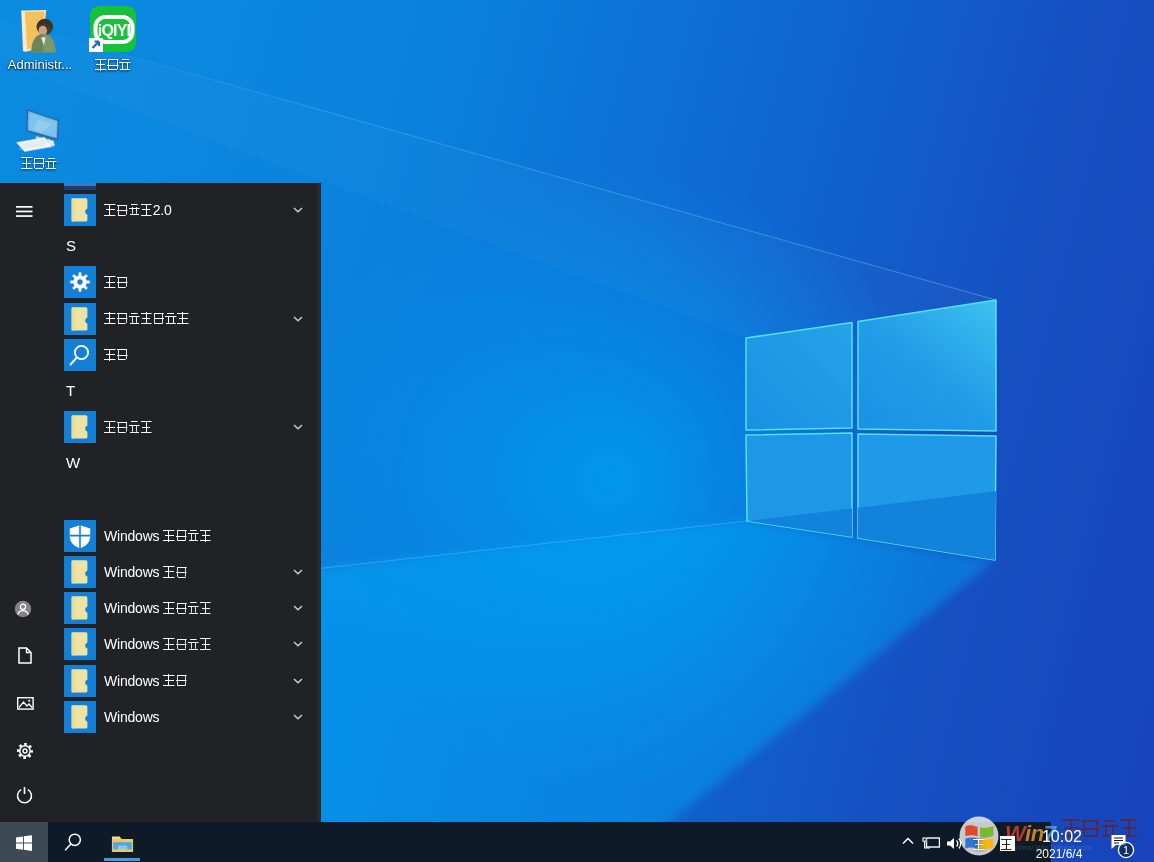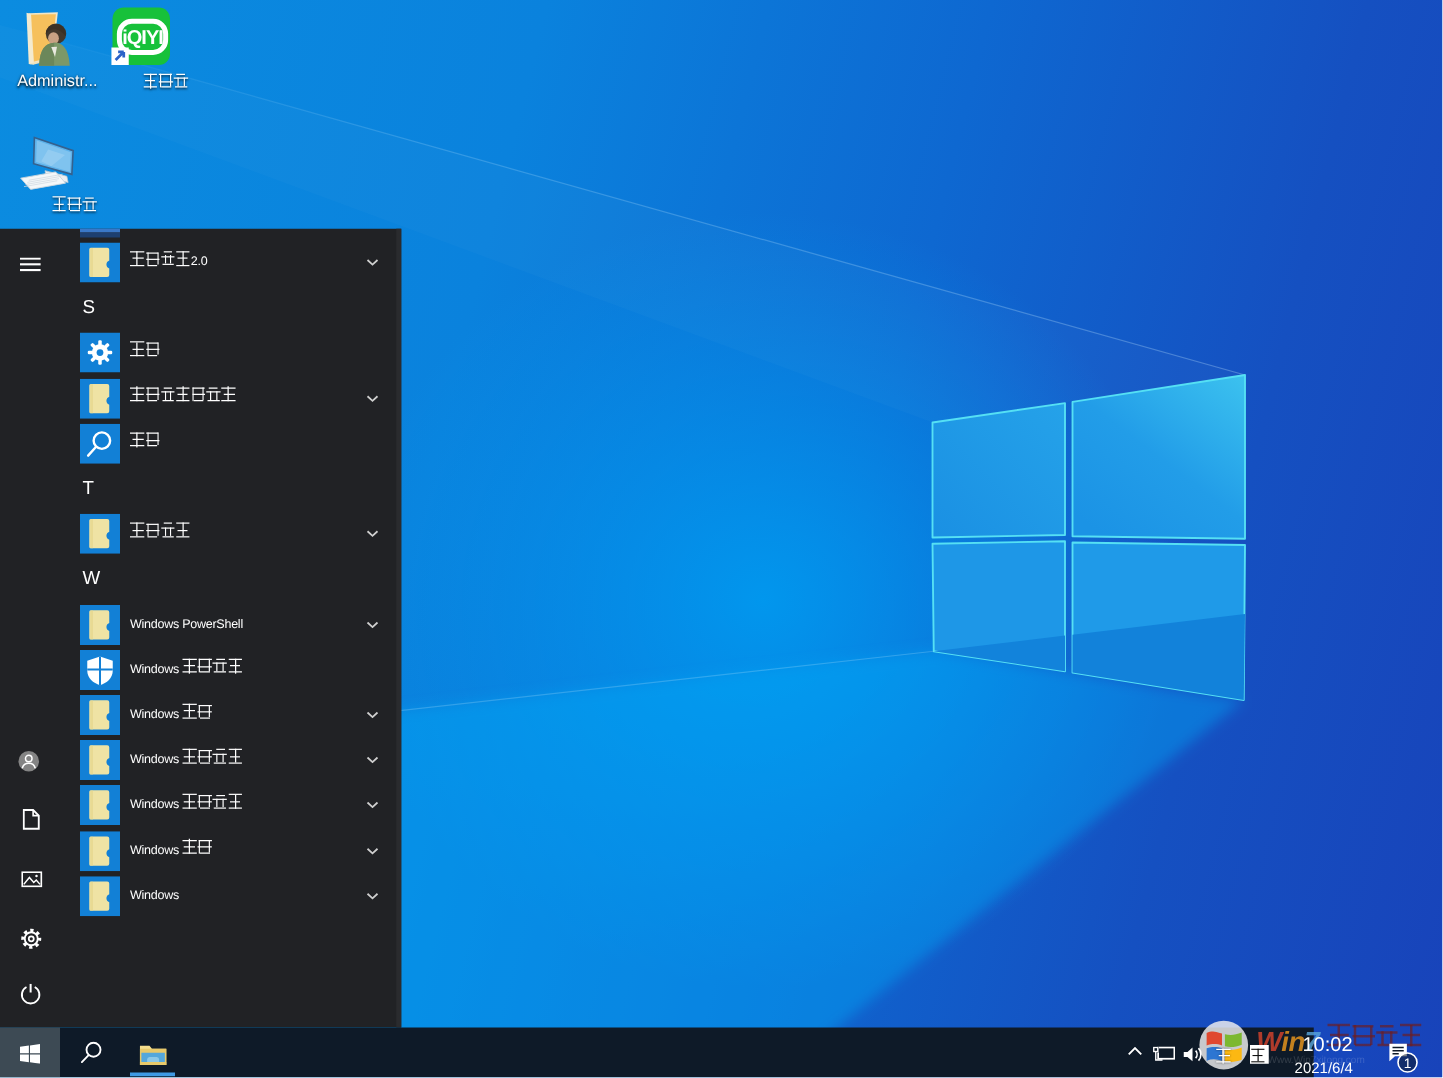--- a/index.html
+++ b/index.html
@@ -33,28 +33,28 @@
  linear-gradient(currentColor,currentColor) 50% 54%/96% 12% no-repeat,
  linear-gradient(currentColor,currentColor) 10% 50%/12% 84% no-repeat,
  linear-gradient(currentColor,currentColor) 88% 52%/12% 80% no-repeat,
  linear-gradient(currentColor,currentColor) 50% 96%/70% 12% no-repeat}
 .wm .c3{background:linear-gradient(currentColor,currentColor) 50% 6%/60% 12% no-repeat,
  linear-gradient(currentColor,currentColor) 50% 36%/96% 12% no-repeat,
  linear-gradient(currentColor,currentColor) 28% 68%/12% 56% no-repeat,
  linear-gradient(currentColor,currentColor) 72% 68%/12% 56% no-repeat,
  linear-gradient(currentColor,currentColor) 50% 94%/82% 12% no-repeat}
 
-.dlabel{position:absolute;color:#fff;font-size:13px;text-align:right;
+.dlabel{position:absolute;color:#fff;font-size:13px;text-align:center;
  text-shadow:0 1px 2px rgba(0,0,0,.85),0 0 2px rgba(0,0,0,.5)}
 .dlabel .cj{filter:drop-shadow(0 1px 1px rgba(0,0,0,.8))}
 
 #menu{position:absolute;left:0;top:183px;width:321px;height:639px;background:#212225}
 .mrow{position:absolute;left:0;width:321px;height:36px}
 .tile{position:absolute;left:64px;top:2px}
-.mtxt{position:absolute;left:104px;top:0;height:36px;line-height:36px;color:#fff;font-size:10px;letter-spacing:-.2px;white-space:nowrap}
+.mtxt{position:absolute;left:104px;top:0;height:36px;line-height:36px;color:#fff;font-size:14px;letter-spacing:-.2px;white-space:nowrap}
 .mtxt .cj{width:11.4px;height:12.4px;margin:0 .4px;vertical-align:-1px}
 .hdrtxt{position:absolute;left:66px;top:0;height:36px;line-height:36px;color:#fff;font-size:15px}
 .chevs{position:absolute;right:18px;top:15px}
 
 .rail{position:absolute;color:#e8e8e8}
 
 #taskbar{position:absolute;left:0;top:822px;width:1051px;height:40px;background:#0e1a28}
 #startbtn{position:absolute;left:0;top:0;width:48px;height:40px;background:#3d4a54}
 .trayt{position:absolute;color:#fff;font-size:16px}
 </style></head>
@@ -217,30 +217,20 @@
             <use href="#folderglyph"></use>
           </svg>
           <div class="mtxt"><i class="cj c1"></i><i class="cj c2"></i><i class="cj c3"></i><i class="cj c1"></i></div>
           <svg class="chevs" width="10" height="6">
             <path d="M1 1 L5 4.7 L9 1" fill="none" stroke="#cfcfcf" stroke-width="1.4"></path>
           </svg>
         </div>
 <div class="mrow" style="top:445.4px">
           <div class="hdrtxt">W</div>
         </div>
-<div class="mrow" style="top:481.6px">
-          <svg class="tile" width="32" height="32">
-            <rect width="32" height="32" fill="#1280d6"></rect>
-            <use href="#folderglyph"></use>
-          </svg>
-          <div class="mtxt"><span>Windows PowerShell</span></div>
-          <svg class="chevs" width="10" height="6">
-            <path d="M1 1 L5 4.7 L9 1" fill="none" stroke="#cfcfcf" stroke-width="1.4"></path>
-          </svg>
-        </div>
 <div class="mrow" style="top:517.8px">
           <svg class="tile" width="32" height="32">
             <rect width="32" height="32" fill="#1280d6"></rect>
             <use href="#shieldglyph"></use>
           </svg>
           <div class="mtxt"><span>Windows </span><i class="cj c1"></i><i class="cj c2"></i><i class="cj c3"></i><i class="cj c1"></i></div>
         </div>
 <div class="mrow" style="top:554.0px">
           <svg class="tile" width="32" height="32">
             <rect width="32" height="32" fill="#1280d6"></rect>

